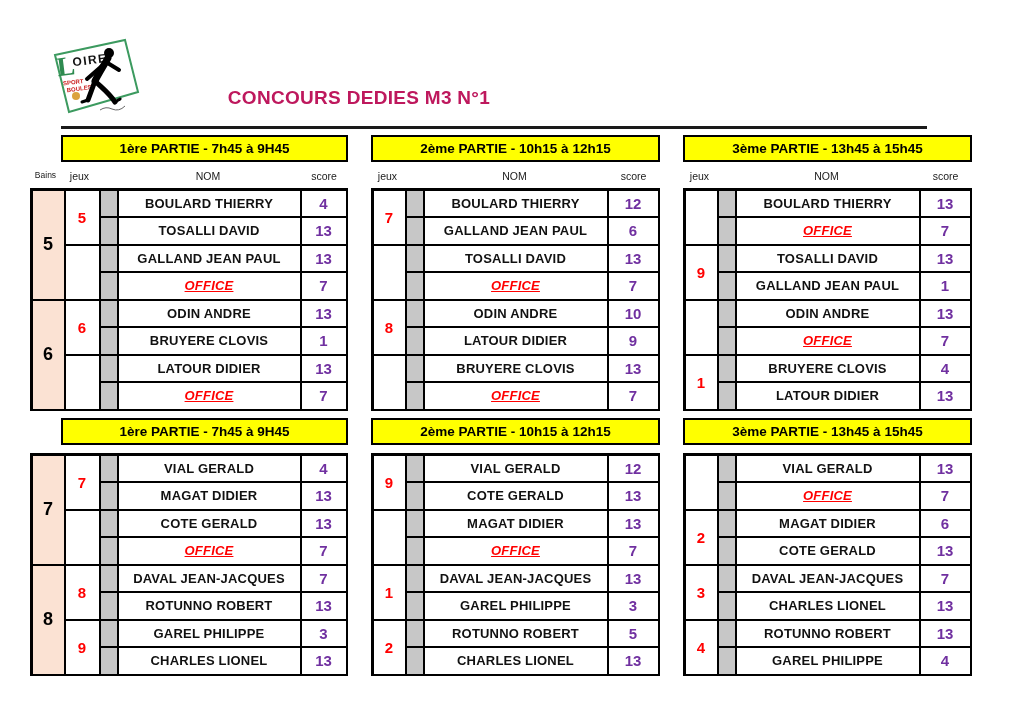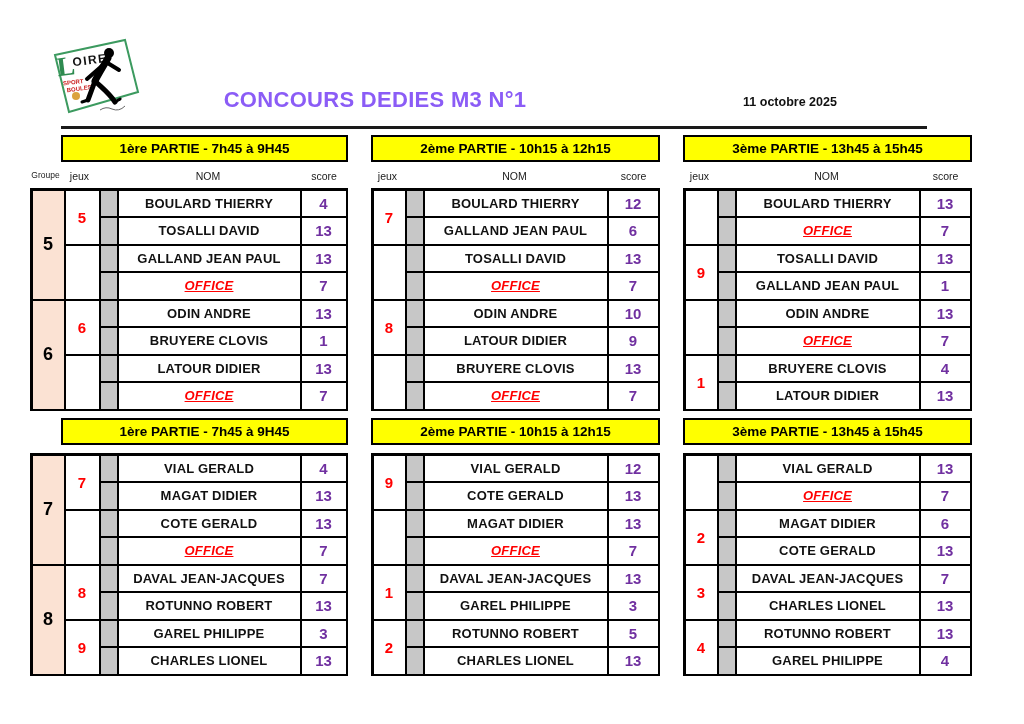--- a/index.html
+++ b/index.html
@@ -5,22 +5,22 @@
   html,body { margin:0; padding:0; background:#ffffff; }
   .page {
     position:relative; width:1024px; height:724px; background:#ffffff;
     font-family:"Liberation Sans", sans-serif; overflow:hidden;
   }
   .committee {
     position:absolute; left:180px; top:53px; width:390px; text-align:center;
     font-weight:bold; font-size:12.5px; color:#111; letter-spacing:.2px;
   }
   .title {
-    position:absolute; left:170px; top:87px; width:410px; text-align:center;
-    font-weight:bold; font-size:22px; color:#8b5cf6; letter-spacing:.3px;
+    position:absolute; left:154px; top:87px; width:410px; text-align:center;
+    font-weight:bold; font-size:19px; color:#be185d; letter-spacing:.3px;
   }
   .venue {
     position:absolute; left:683px; top:40px; width:214px; height:38px;
     background:#FFFF00; border:3px solid #000; box-sizing:border-box;
     display:flex; align-items:center; justify-content:center;
     font-weight:bold; font-size:15px; color:#1C2B4A;
   }
   .date {
     position:absolute; left:683px; top:95px; width:214px; text-align:center;
     font-weight:bold; font-size:12.5px; color:#111;
@@ -68,26 +68,25 @@
       <path d="M64,28 L77,36" stroke-width="4"></path>
       <path d="M53,47 L46,66" stroke-width="5"></path>
       <path d="M53,47 C60,54 67,59 73,68" stroke-width="5"></path>
       <path d="M46,66 L40,68" stroke-width="3"></path>
       <path d="M73,68 L78,65" stroke-width="3"></path>
     </g>
     <path d="M58,76 q6,-4 12,-1 q7,3 13,-3" stroke="#666" stroke-width="1" fill="none"></path>
   </svg>
 
   <div class="title">CONCOURS DEDIES M3 N°1</div>
-  <div class="date">11 octobre 2025</div>
   <div class="rule"></div>
 
   <div id="tables-root">
       <div class="banner" style="left: 61px; top: 135px; width: 287px;">1ère PARTIE - 7h45 à 9H45</div>
-      <div class="lbl tiny" style="left: 30px; top: 170px; width: 31px;">Groupe</div>
+      <div class="lbl tiny" style="left: 30px; top: 170px; width: 31px;">Bains</div>
       <div class="lbl" style="left: 63px; top: 170px; width: 33px;">jeux</div>
       <div class="lbl" style="left: 116px; top: 170px; width: 184px;">NOM</div>
       <div class="lbl" style="left: 302px; top: 170px; width: 44px;">score</div>
       <div class="tbl" style="left: 30px; top: 188px; width: 318px; grid-template-columns: 31px 33px 16px 1fr 44px; grid-template-rows: repeat(8, 25.5px);">
         <div class="cell groupe" style="grid-area: 1 / 1 / span 4;">5</div>
         <div class="cell groupe" style="grid-area: 5 / 1 / span 4;">6</div>
         <div class="cell jeux" style="grid-area: 1 / 2 / span 2;">5</div>
         <div class="cell jeux" style="grid-area: 3 / 2 / span 2;"></div>
         <div class="cell jeux" style="grid-area: 5 / 2 / span 2;">6</div>
         <div class="cell jeux" style="grid-area: 7 / 2 / span 2;"></div>

